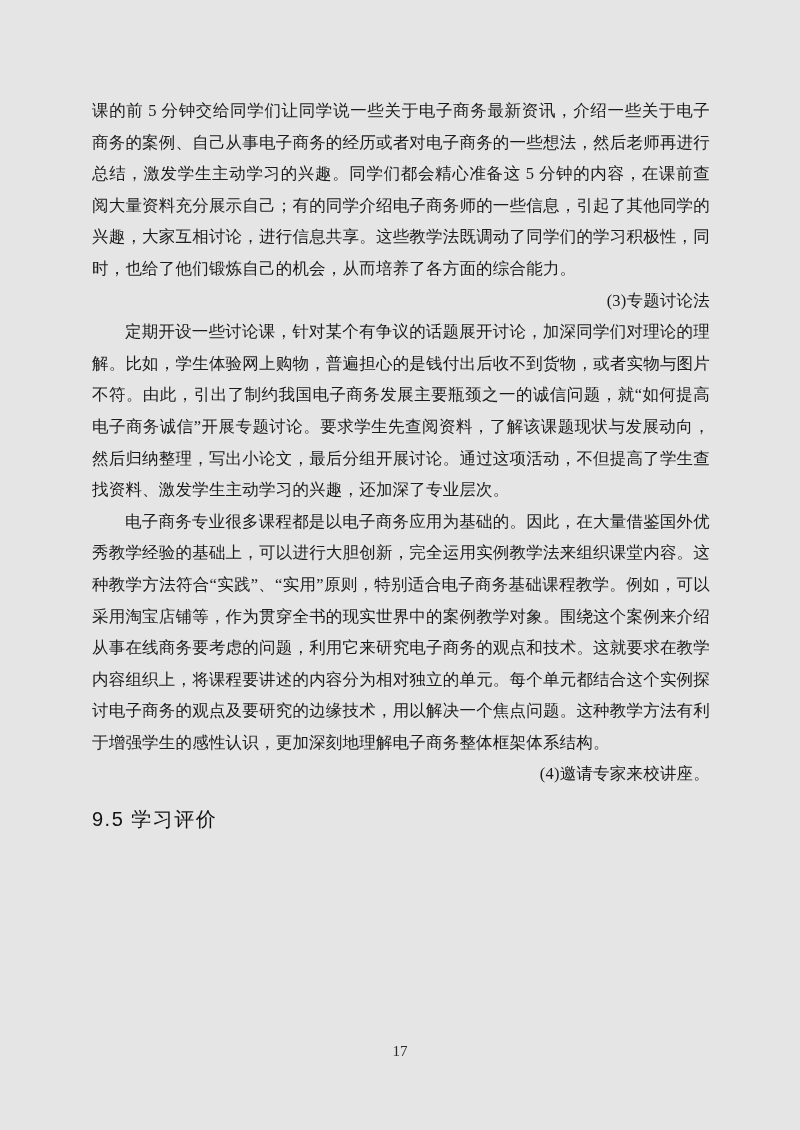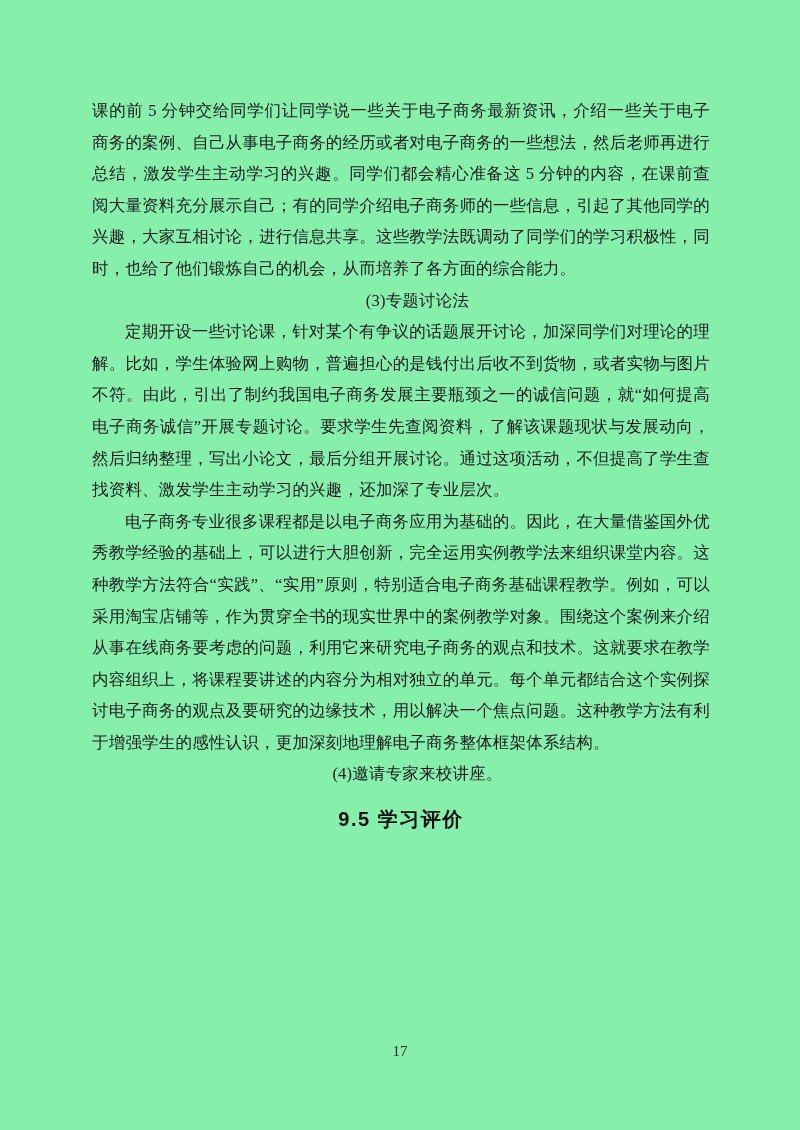--- a/index.html
+++ b/index.html
@@ -5,21 +5,21 @@
   html, body {
     margin: 0;
     padding: 0;
     background: #ffffff;
   }
   .page {
     position: relative;
     width: 800px;
     height: 1130px;
     margin: 0 auto;
-    background: #86efac;
+    background: #e5e5e5;
     box-sizing: border-box;
     padding: 95px 90px 0 92px;
     font-family: "Liberation Serif", "DejaVu Serif", serif;
     font-size: 16.5px;
     color: #1b1b1b;
     overflow: hidden;
   }
   .body-text p {
     margin: 0;
     line-height: 31.6px;
@@ -27,30 +27,29 @@
     letter-spacing: 0.2px;
   }
   .body-text p.body {
     text-indent: 2em;
   }
   .body-text p.body.no-indent {
     text-indent: 0;
   }
   .body-text p.subheading {
     text-indent: 2em;
-    text-align: center;
+    text-align: right;
   }
   .section-heading {
     margin: 16px 0 9px 0;
     font-family: "Liberation Sans", "DejaVu Sans", sans-serif;
-    font-weight: 700;
+    font-weight: 400;
     font-size: 20px;
     letter-spacing: 1.5px;
     color: #111111;
-    text-align: center;
   }
   .page-number {
     position: absolute;
     top: 1043px;
     left: 0;
     right: 0;
     text-align: center;
     font-family: "Liberation Serif", "DejaVu Serif", serif;
     font-size: 15px;
     color: #2a2a2a;

